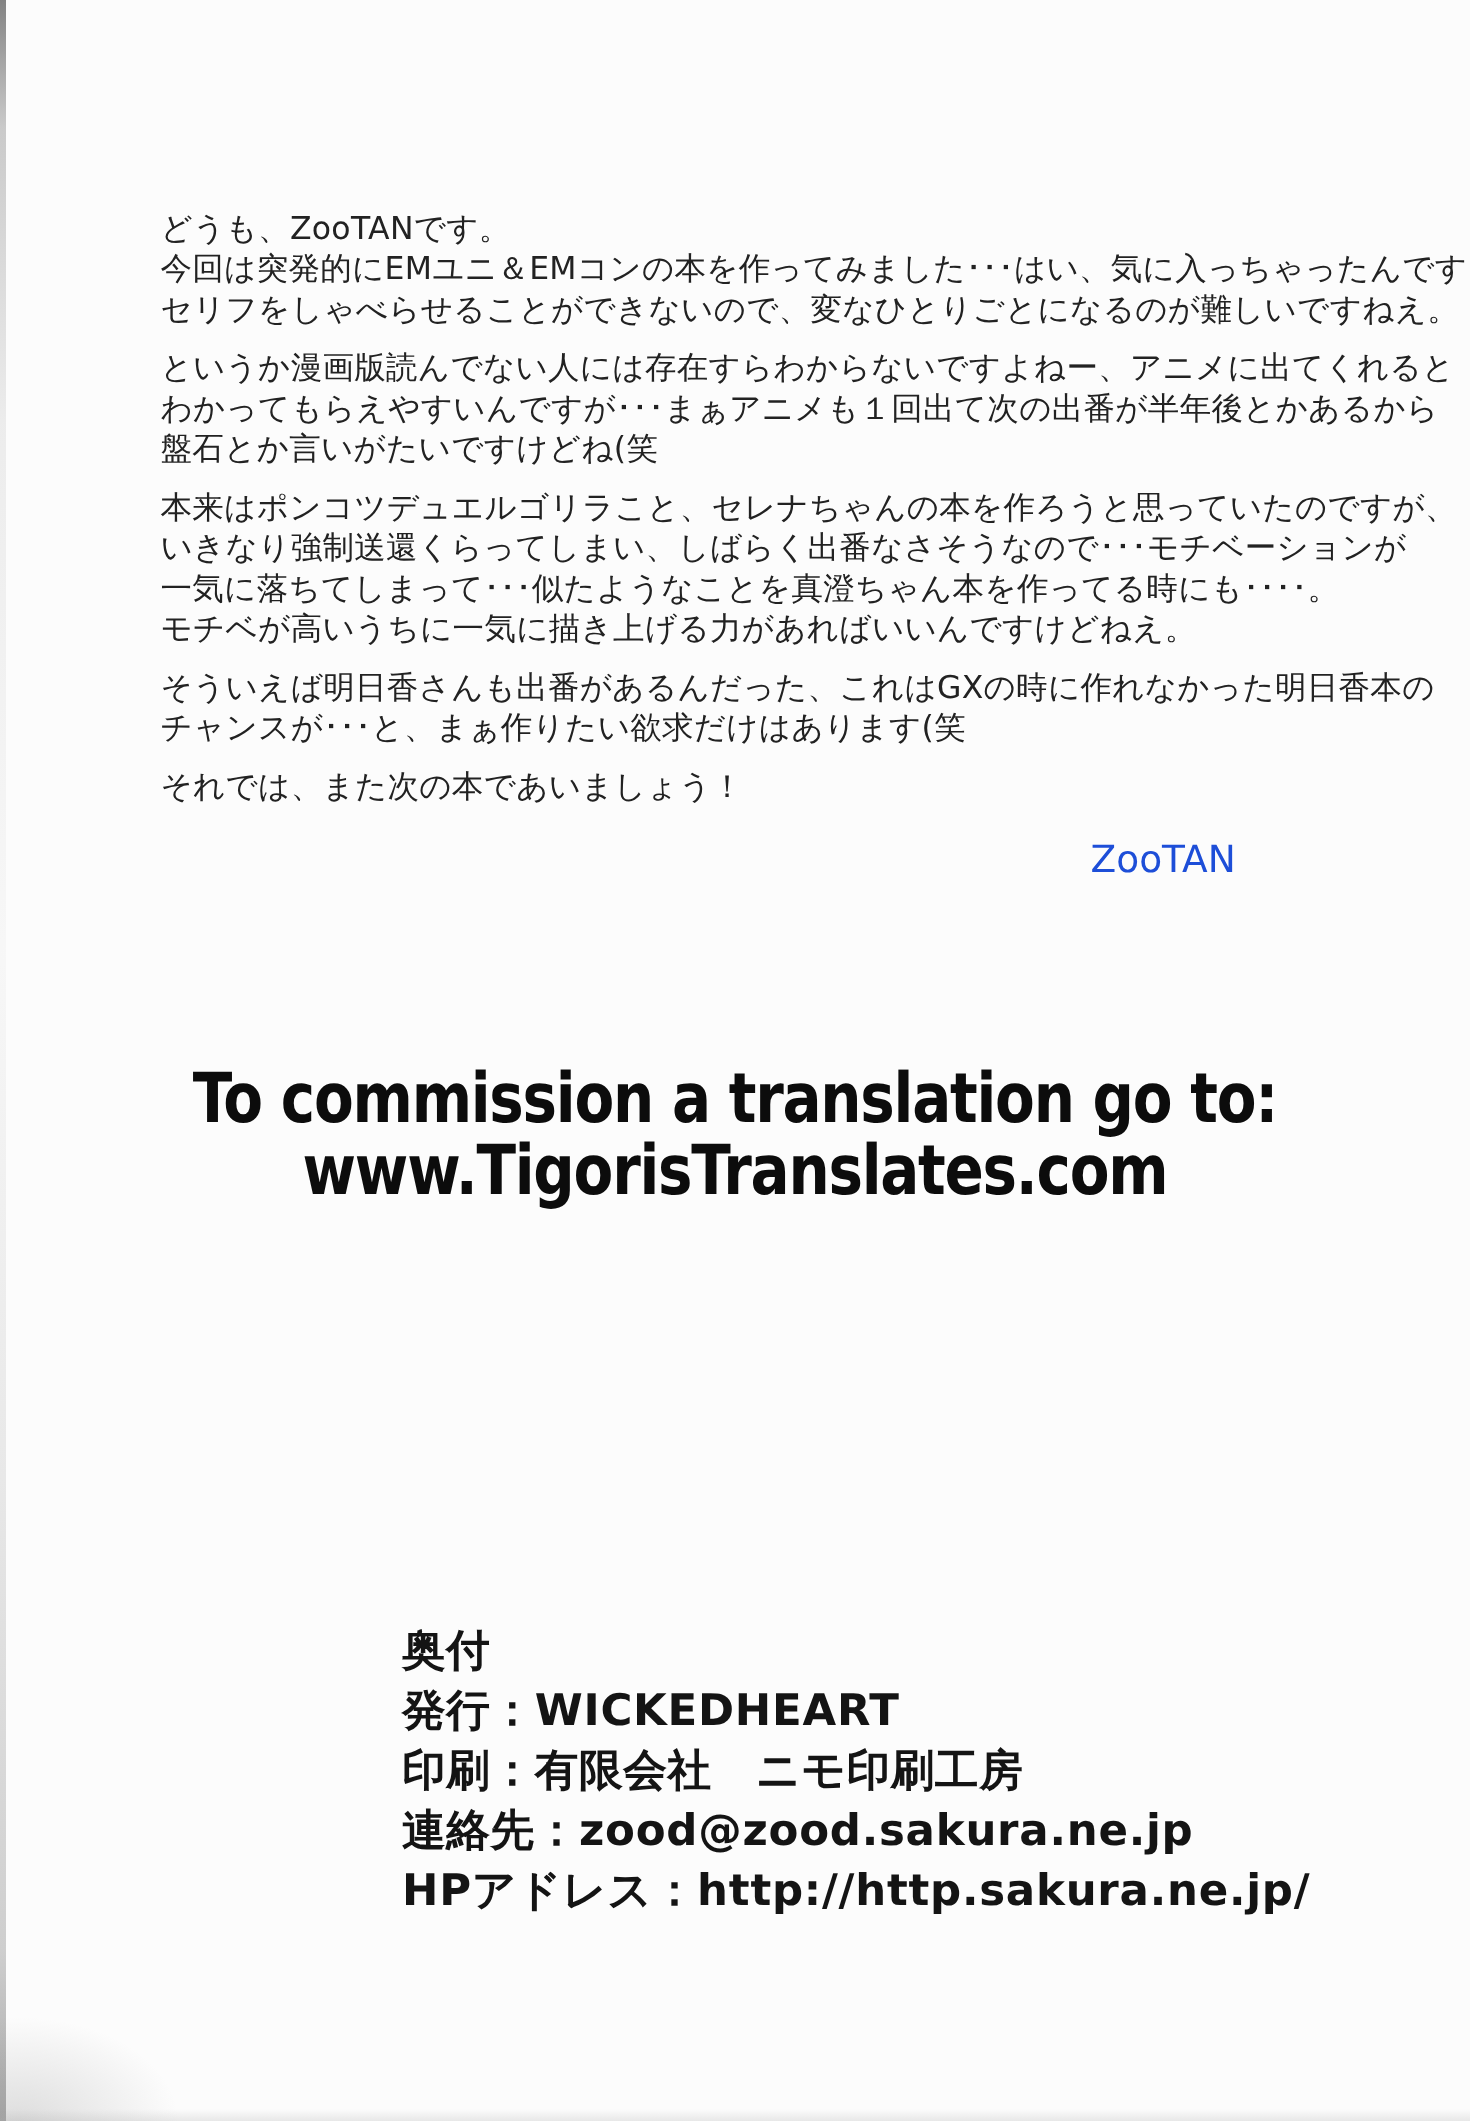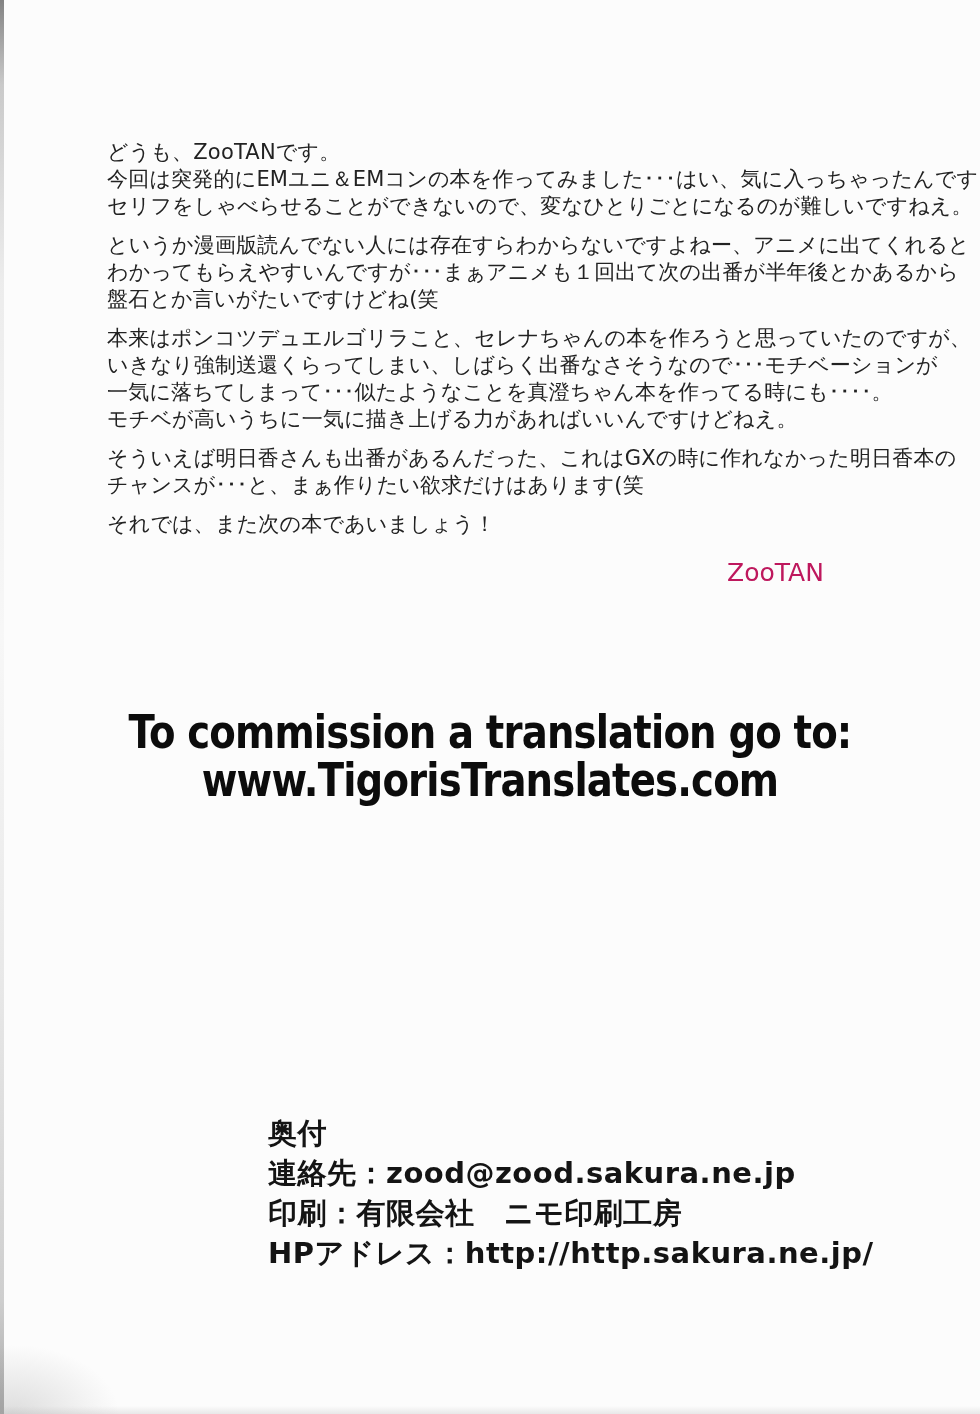--- a/index.html
+++ b/index.html
@@ -43,21 +43,21 @@
     color: #222;
   }
   .afterword p { margin: 0 0 12px 0; }
   .ln { display: block; white-space: nowrap; }
 
   .signature {
     position: absolute;
     left: 727px;
     top: 558px;
     font-size: 25px;
-    color: #be185d;
+    color: #1d4ed8;
     text-align: right;
   }
 
   .notice {
     position: absolute;
     left: 0;
     top: 708px;
     width: 980px;
     text-align: center;
     font-weight: bold;
@@ -70,21 +70,20 @@
 
   .colophon {
     position: absolute;
     left: 268px;
     top: 1080px;
     font-size: 29px;
     font-weight: bold;
     line-height: 40px;
     color: #141414;
     letter-spacing: 0.5px;
-    margin-top: 33px;
   }
   .colophon div { white-space: nowrap; }
 </style>
 </head>
 <body>
 
 <div class="scan-edge-left"></div>
 <div class="scan-smudge-bl"></div>
 <div class="scan-edge-bottom"></div>
 
@@ -116,16 +115,17 @@
 
 <div class="signature">ZooTAN</div>
 
 <div class="notice">
   <div>To commission a translation go to:</div>
   <div>www.TigorisTranslates.com</div>
 </div>
 
 <div class="colophon">
   <div>奥付</div>
+  <div>発行：WICKEDHEART</div>
+  <div>印刷：有限会社　ニモ印刷工房</div>
   <div>連絡先：zood@zood.sakura.ne.jp</div>
-  <div>印刷：有限会社　ニモ印刷工房</div>
   <div>HPアドレス：http://http.sakura.ne.jp/</div>
 </div>
 
 </body></html>

